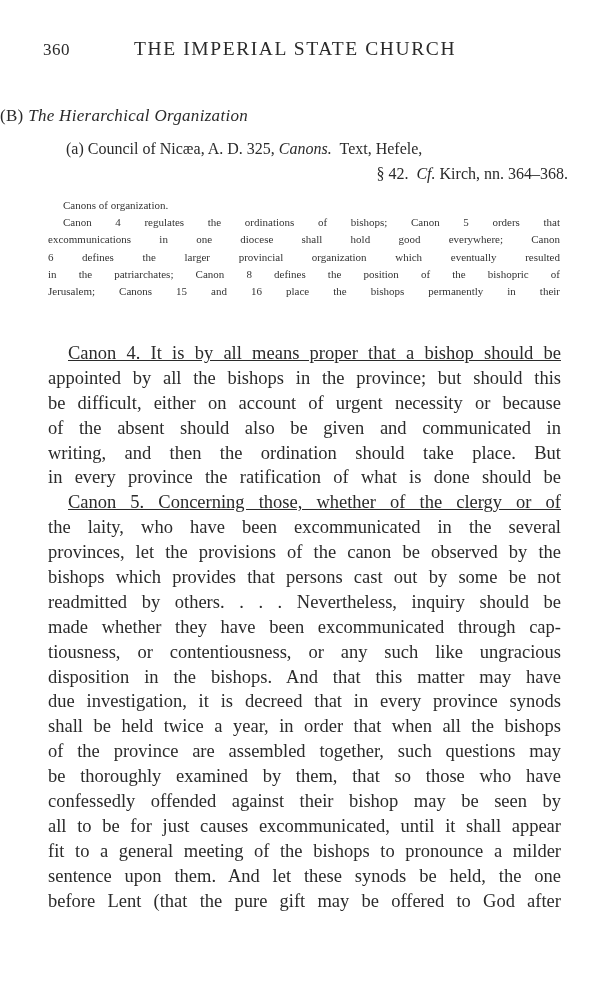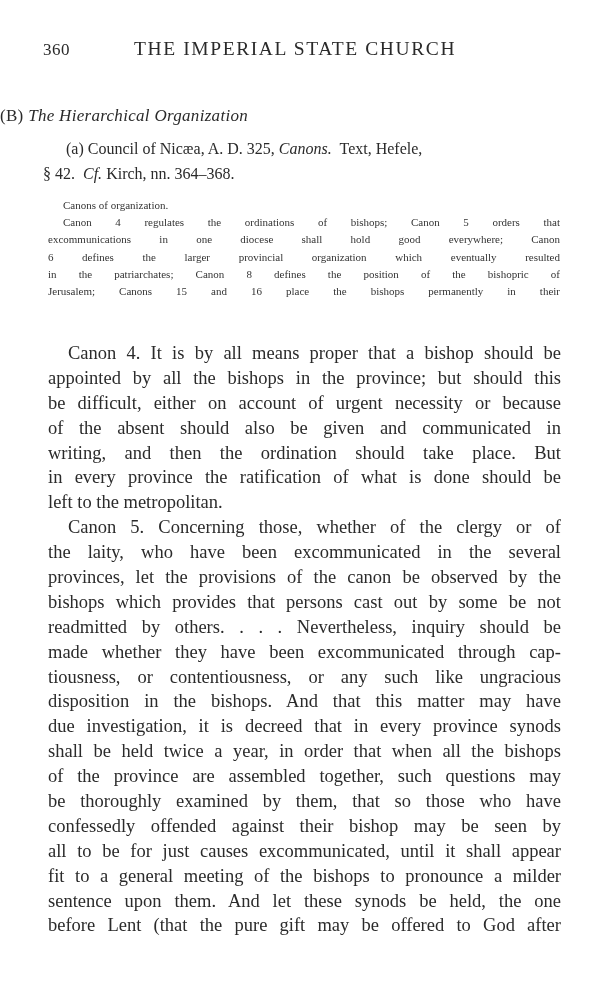--- a/index.html
+++ b/index.html
@@ -49,21 +49,21 @@
 
     .source-line {
       position: absolute;
       left: 43px;
       width: 525px;
       font-size: 16px;
       white-space: nowrap;
       line-height: 24px;
     }
     .source-line.l1 { top: 137px; left: 66px; }
-    .source-line.l2 { top: 162px; }
+    .source-line.l2 { top: 162px; text-align: right; }
     .ital { font-style: italic; }
 
     .summary {
       position: absolute;
       left: 48px;
       top: 197px;
       width: 512px;
       font-size: 11px;
       line-height: 17.2px;
       color: #333;
@@ -88,21 +88,21 @@
       line-height: 24.9px;
       color: #2b2b2b;
     }
     .body-text .line {
       display: block;
       white-space: nowrap;
       text-align: justify;
       text-align-last: justify;
       height: 24.9px;
     }
-    .body-text .line.indent { padding-left: 20px; }
+    .body-text .line.indent { padding-left: 20px; text-decoration: underline; }
     .body-text .line.last { text-align-last: left; }
   </style>
 </head>
 <body>
 
 <div class="running-head">
   <span class="page-number">360</span>
   <span class="running-title">THE IMPERIAL STATE CHURCH</span>
 </div>
 
@@ -124,21 +124,20 @@
 </div>
 
 <div class="body-text">
   <div>
     <span class="line indent">Canon 4.  It is by all means proper that a bishop should be</span>
     <span class="line">appointed by all the bishops in the province; but should this</span>
     <span class="line">be difficult, either on account of urgent necessity or because</span>
     <span class="line">of the absent should also be given and communicated in</span>
     <span class="line">writing, and then the ordination should take place.  But</span>
     <span class="line">in every province the ratification of what is done should be</span>
-    <span class="line last">left to the metropolitan.</span>
   </div>
   <div>
     <span class="line indent">Canon 5.  Concerning those, whether of the clergy or of</span>
     <span class="line">the laity, who have been excommunicated in the several</span>
     <span class="line">provinces, let the provisions of the canon be observed by the</span>
     <span class="line">bishops which provides that persons cast out by some be not</span>
     <span class="line">readmitted by others. . . . Nevertheless, inquiry should be</span>
     <span class="line">made whether they have been excommunicated through cap-</span>
     <span class="line">tiousness, or contentiousness, or any such like ungracious</span>
     <span class="line">disposition in the bishops.  And that this matter may have</span>

